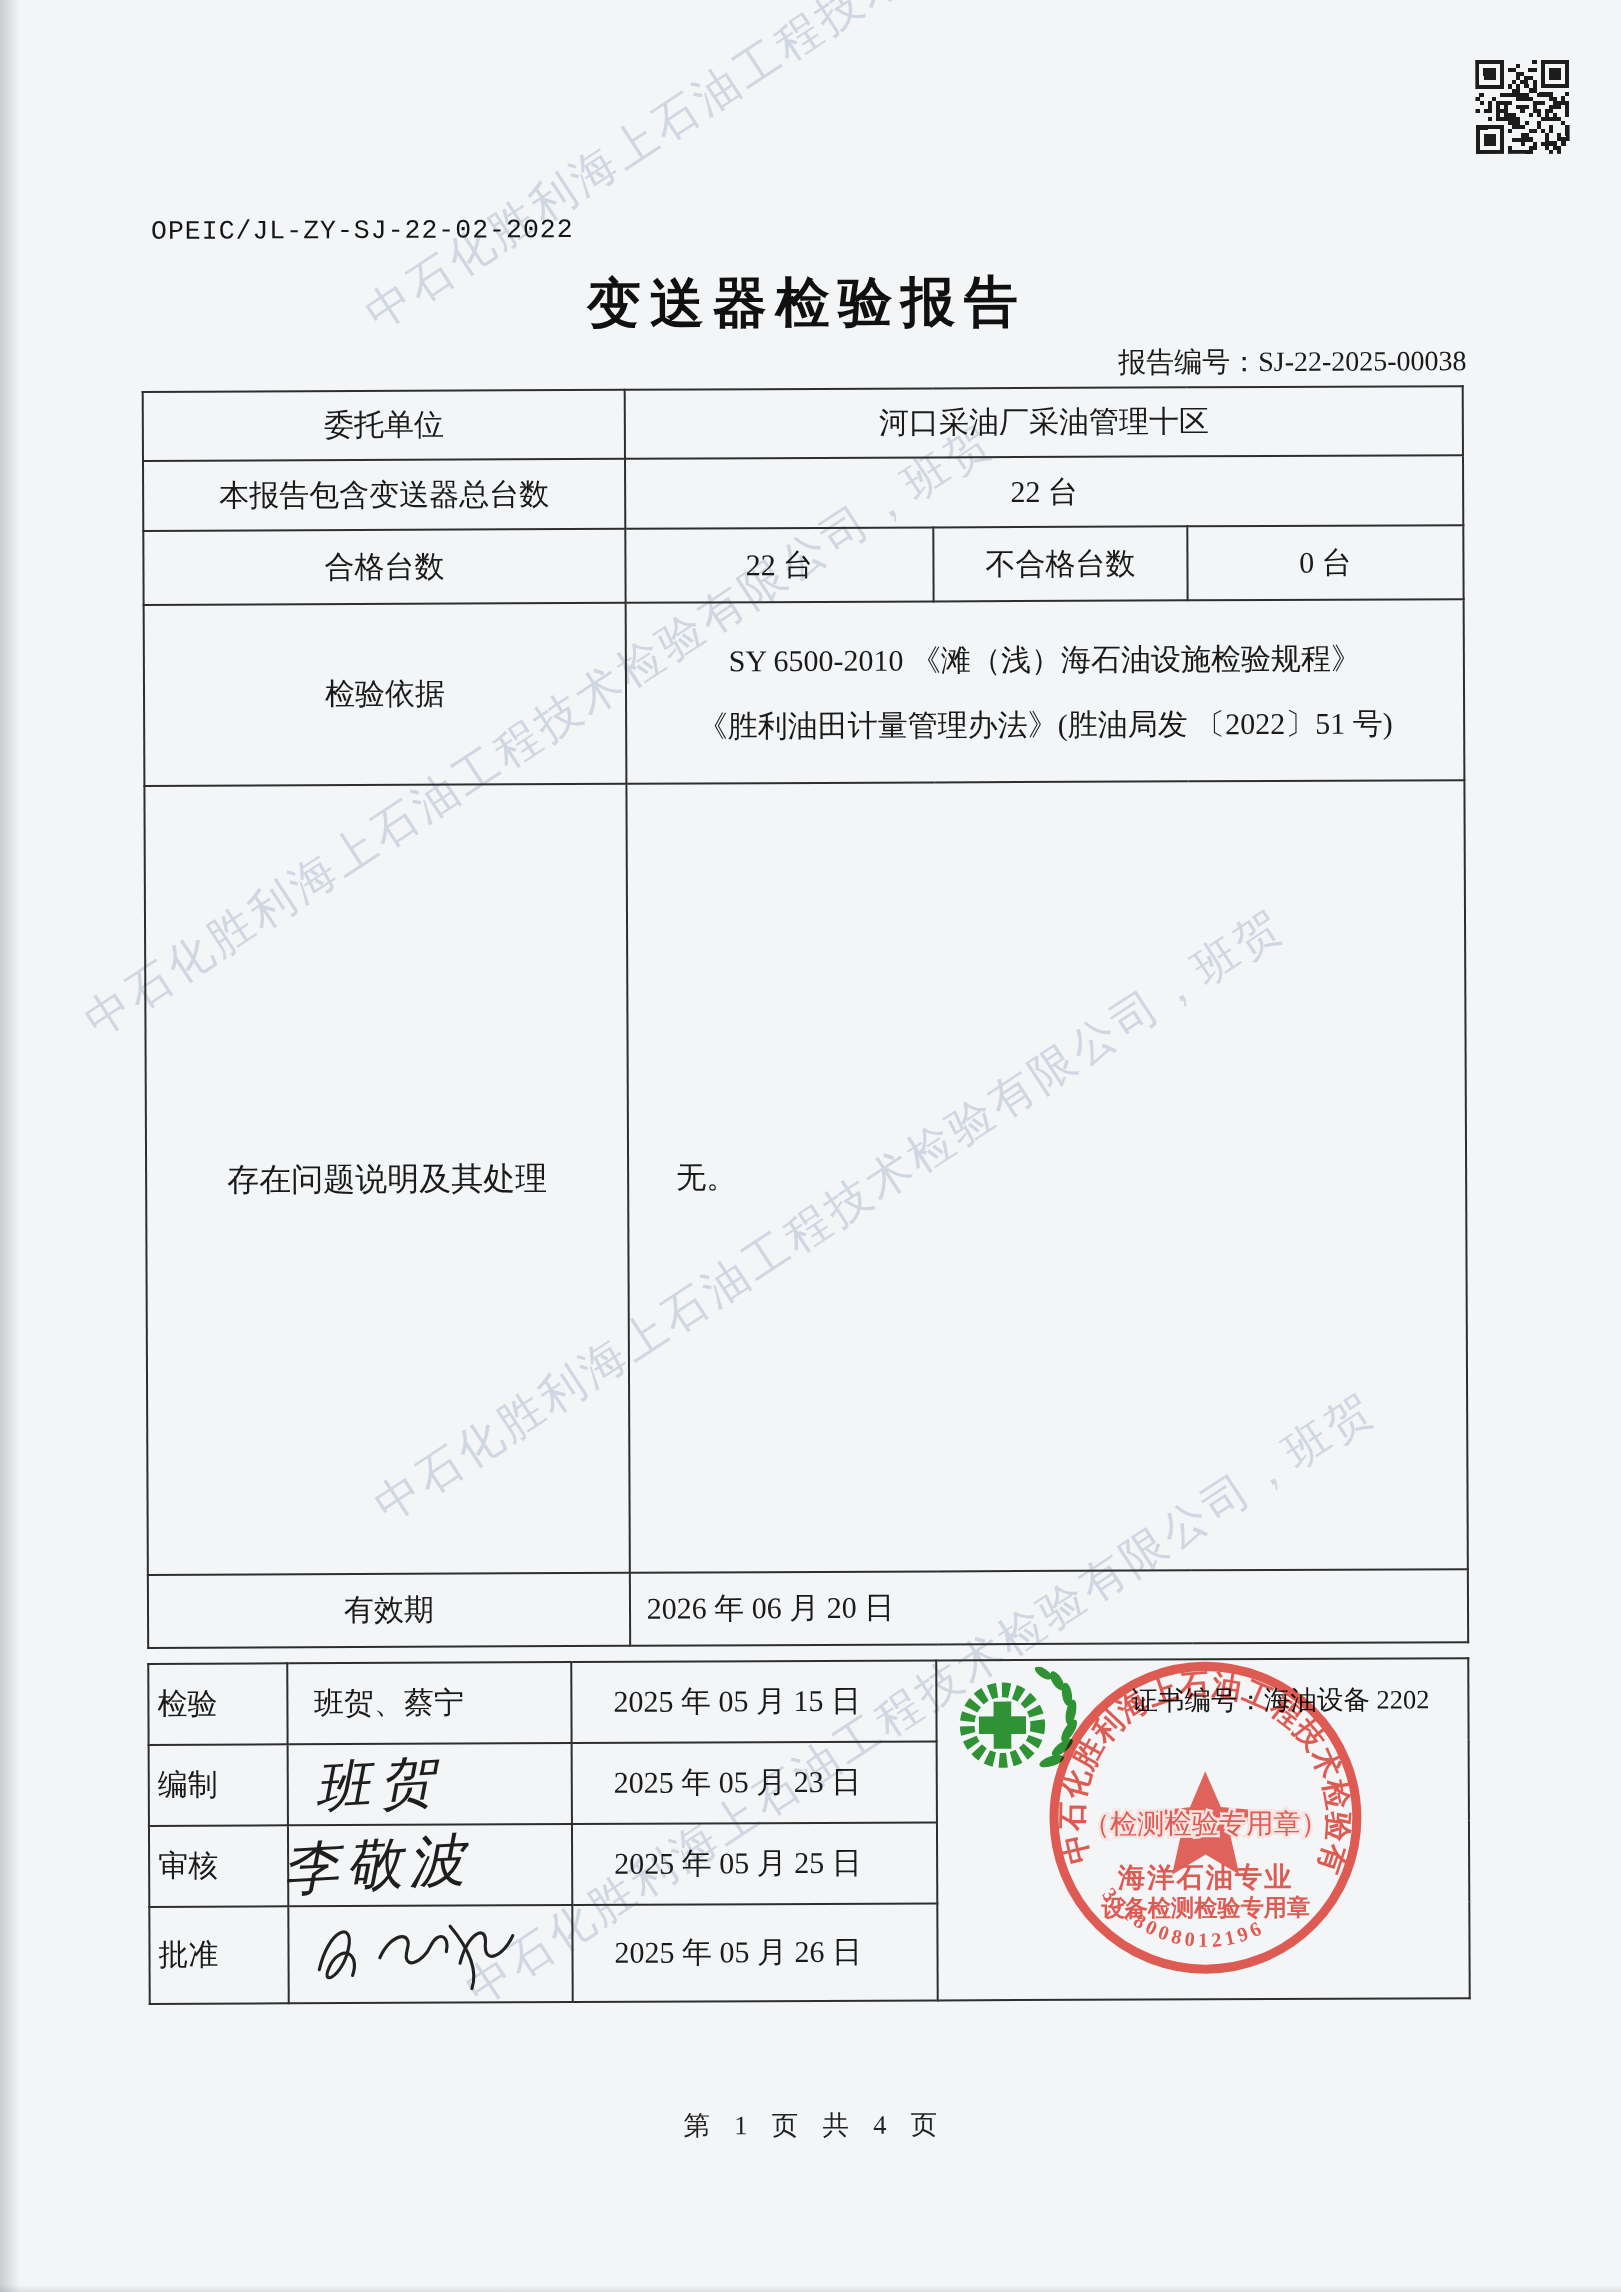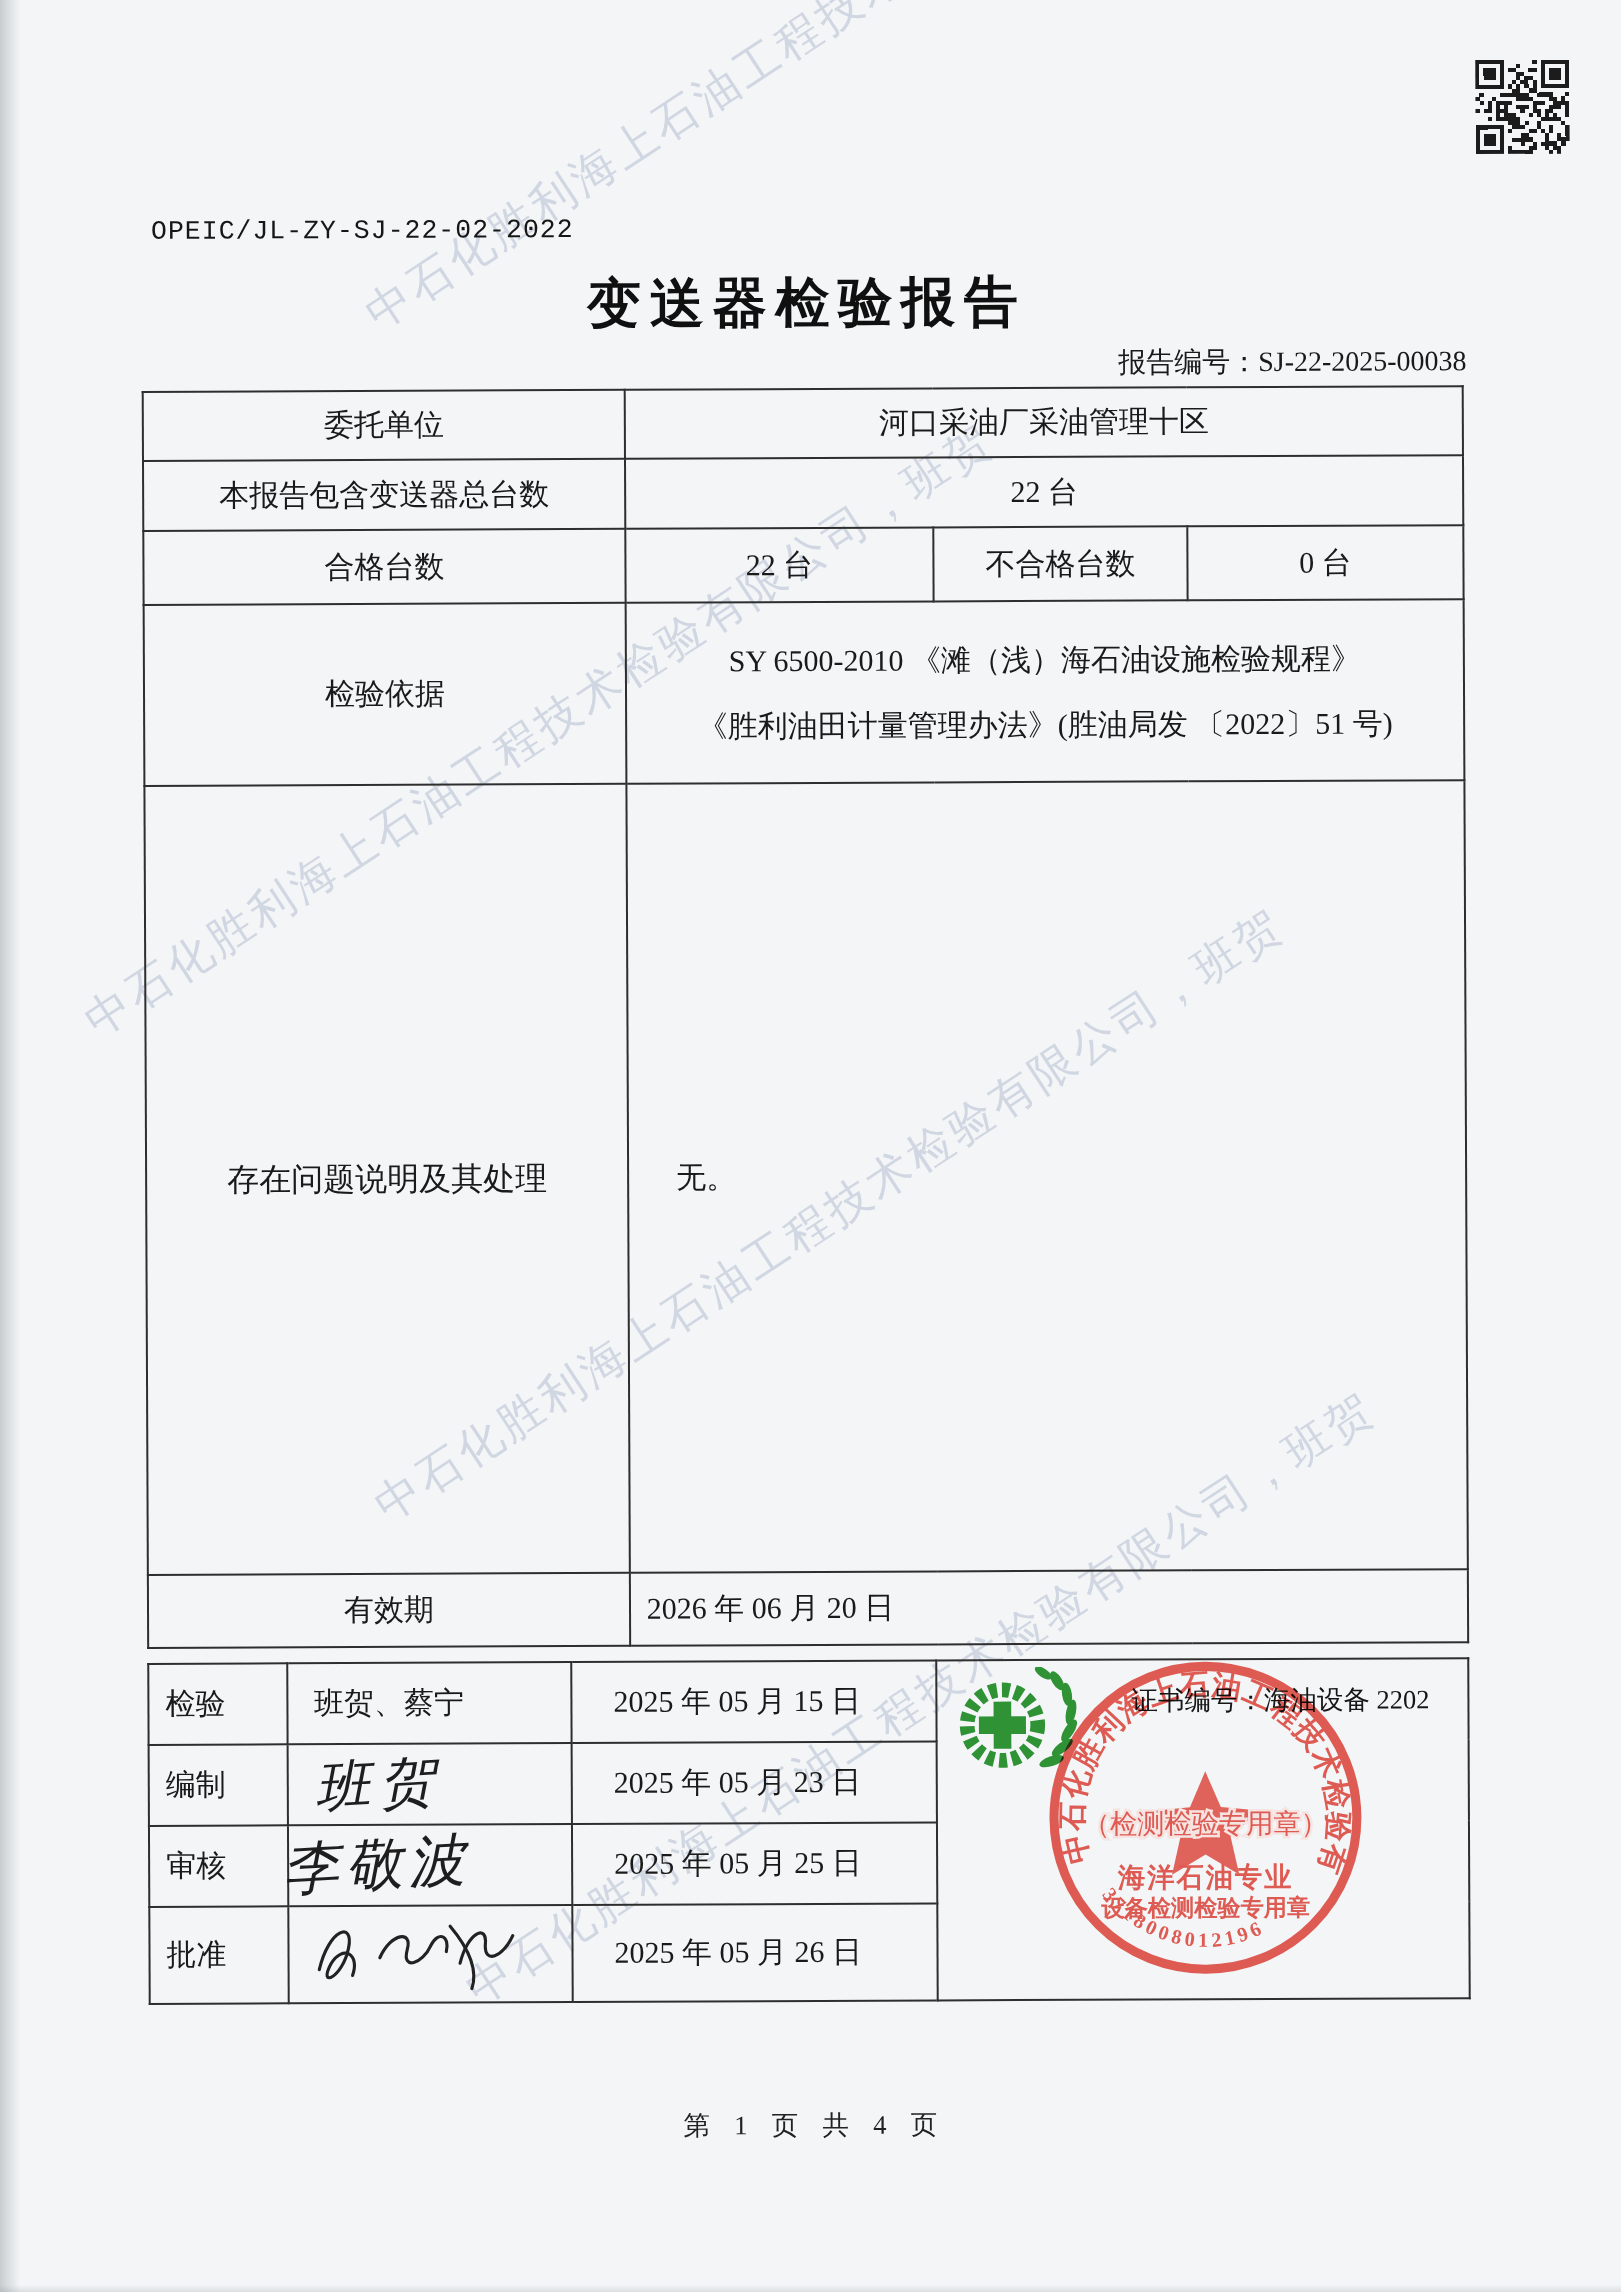--- a/index.html
+++ b/index.html
@@ -31,21 +31,21 @@
   table{border-collapse:collapse;table-layout:fixed;}
   td{border:2.5px solid #2e2e2e;font-size:30px;color:#1a1a1a;
      text-align:center;vertical-align:middle;font-weight:500;padding:0;}
   .main-table{position:absolute;left:145px;top:388px;width:1322px;}
   .sig-table{position:absolute;left:145px;top:1660px;width:1322px;}
 
   .basis-cell div{line-height:65px;}
   .issues-cell{text-align:left;padding-left:47px;}
   .issues-label{font-size:32px;}
   .left-val{text-align:left;padding-left:15.7px;}
-  .sig-label{text-align:left;padding-left:16px;}
+  .sig-label{text-align:left;padding-left:8px;}
   .sig-name{text-align:left;padding-left:25.5px;}
   .sig-date{text-align:left;padding-left:41px;}
 
   .hand{font-family:"DejaVu Serif",serif;font-style:italic;font-weight:500;
     display:inline-block;transform:rotate(-3deg);letter-spacing:9.8px;color:#1e1e1e;}
   .hand-bz{font-size:55px;}
   .hand-ljb{font-size:57px;margin-left:-33px;letter-spacing:5.9px;}
 
   .stamp-cell{position:relative;vertical-align:top;overflow:visible;}
   .emblem{position:absolute;left:11.8px;top:5.9px;}

